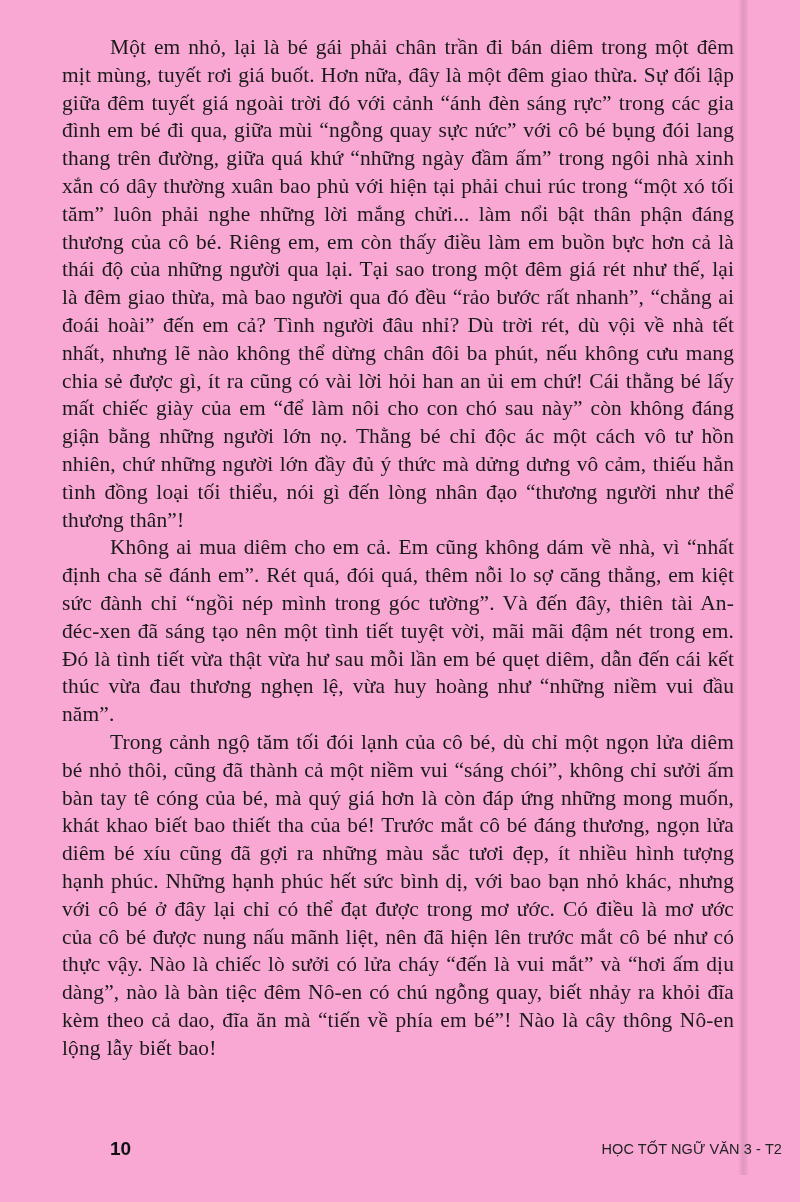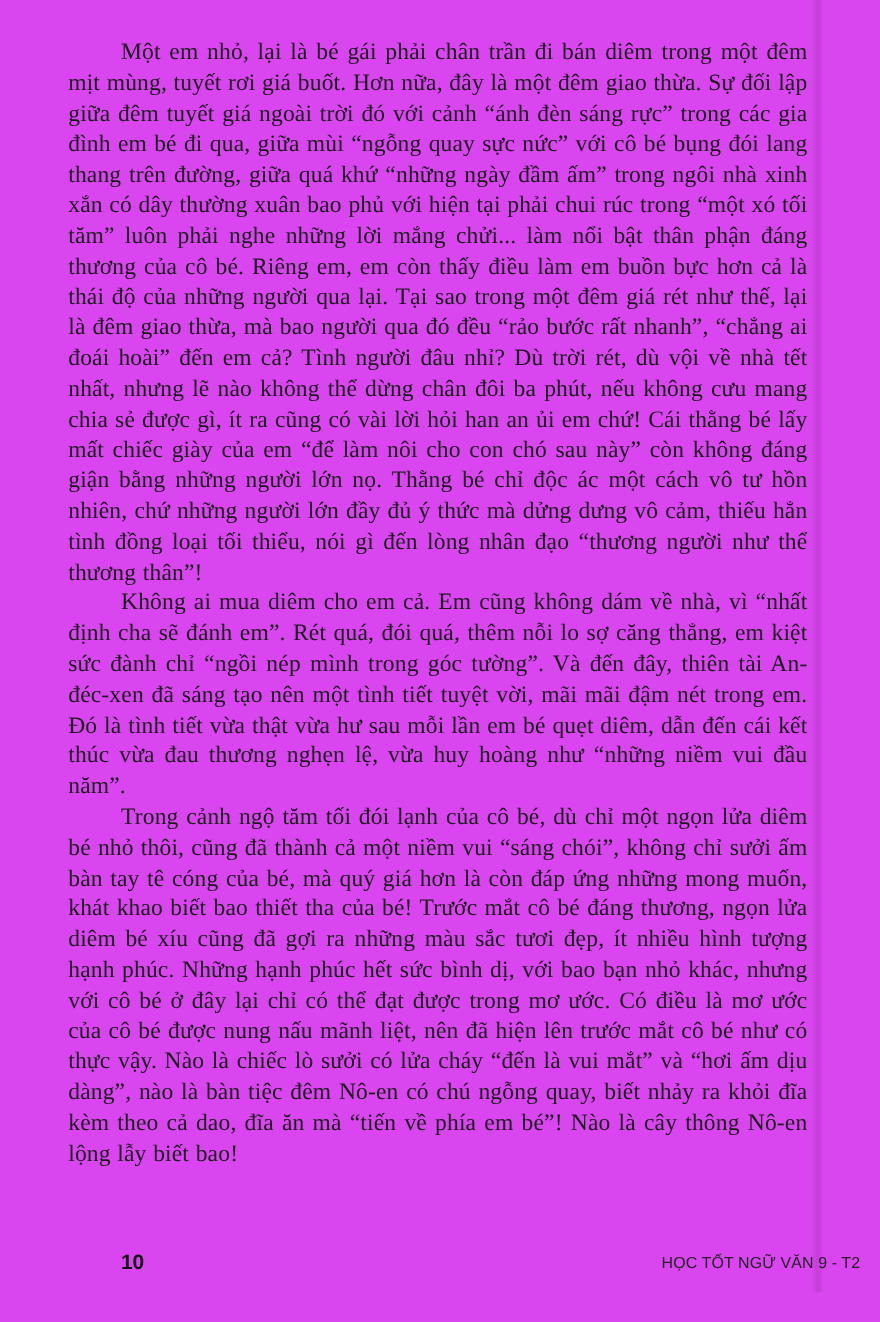--- a/index.html
+++ b/index.html
@@ -12,21 +12,21 @@
     height: 1202px;
     position: relative;
     overflow: hidden;
     font-family: "DejaVu Serif", "Liberation Serif", serif;
     color: #1a1a1a;
   }
   .page {
     position: absolute;
     left: 0; top: 0;
     width: 800px; height: 1202px;
-    background: #d946ef;
+    background: #f9a8d4;
   }
   .edge-shadow {
     position: absolute;
     right: 0; top: 0;
     width: 10px; height: 1175px;
     left: 738px;
     background: linear-gradient(to right, rgba(0,0,0,0.0), rgba(0,0,0,0.10), rgba(0,0,0,0.03));
   }
   .body-text {
     position: absolute;
@@ -77,15 +77,15 @@
   <div class="edge-shadow"></div>
 
   <div class="body-text">
     <p>Một em nhỏ, lại là bé gái phải chân trần đi bán diêm trong một đêm mịt mùng, tuyết rơi giá buốt. Hơn nữa, đây là một đêm giao thừa. Sự đối lập giữa đêm tuyết giá ngoài trời đó với cảnh “ánh đèn sáng rực” trong các gia đình em bé đi qua, giữa mùi “ngỗng quay sực nức” với cô bé bụng đói lang thang trên đường, giữa quá khứ “những ngày đầm ấm” trong ngôi nhà xinh xắn có dây thường xuân bao phủ với hiện tại phải chui rúc trong “một xó tối tăm” luôn phải nghe những lời mắng chửi... làm nổi bật thân phận đáng thương của cô bé. Riêng em, em còn thấy điều làm em buồn bực hơn cả là thái độ của những người qua lại. Tại sao trong một đêm giá rét như thế, lại là đêm giao thừa, mà bao người qua đó đều “rảo bước rất nhanh”, “chẳng ai đoái hoài” đến em cả? Tình người đâu nhỉ? Dù trời rét, dù vội về nhà tết nhất, nhưng lẽ nào không thể dừng chân đôi ba phút, nếu không cưu mang chia sẻ được gì, ít ra cũng có vài lời hỏi han an ủi em chứ! Cái thằng bé lấy mất chiếc giày của em “để làm nôi cho con chó sau này” còn không đáng giận bằng những người lớn nọ. Thằng bé chỉ độc ác một cách vô tư hồn nhiên, chứ những người lớn đầy đủ ý thức mà dửng dưng vô cảm, thiếu hẳn tình đồng loại tối thiểu, nói gì đến lòng nhân đạo “thương người như thể thương thân”!</p>
     <p>Không ai mua diêm cho em cả. Em cũng không dám về nhà, vì “nhất định cha sẽ đánh em”. Rét quá, đói quá, thêm nỗi lo sợ căng thẳng, em kiệt sức đành chỉ “ngồi nép mình trong góc tường”. Và đến đây, thiên tài An-đéc-xen đã sáng tạo nên một tình tiết tuyệt vời, mãi mãi đậm nét trong em. Đó là tình tiết vừa thật vừa hư sau mỗi lần em bé quẹt diêm, dẫn đến cái kết thúc vừa đau thương nghẹn lệ, vừa huy hoàng như “những niềm vui đầu năm”.</p>
     <p>Trong cảnh ngộ tăm tối đói lạnh của cô bé, dù chỉ một ngọn lửa diêm bé nhỏ thôi, cũng đã thành cả một niềm vui “sáng chói”, không chỉ sưởi ấm bàn tay tê cóng của bé, mà quý giá hơn là còn đáp ứng những mong muốn, khát khao biết bao thiết tha của bé! Trước mắt cô bé đáng thương, ngọn lửa diêm bé xíu cũng đã gợi ra những màu sắc tươi đẹp, ít nhiều hình tượng hạnh phúc. Những hạnh phúc hết sức bình dị, với bao bạn nhỏ khác, nhưng với cô bé ở đây lại chỉ có thể đạt được trong mơ ước. Có điều là mơ ước của cô bé được nung nấu mãnh liệt, nên đã hiện lên trước mắt cô bé như có thực vậy. Nào là chiếc lò sưởi có lửa cháy “đến là vui mắt” và “hơi ấm dịu dàng”, nào là bàn tiệc đêm Nô-en có chú ngỗng quay, biết nhảy ra khỏi đĩa kèm theo cả dao, đĩa ăn mà “tiến về phía em bé”! Nào là cây thông Nô-en lộng lẫy biết bao!</p>
   </div>
 
   <div class="footer">
     <span class="page-number">10</span>
-    <span class="running-title">HỌC TỐT NGỮ VĂN 9 - T2</span>
+    <span class="running-title">HỌC TỐT NGỮ VĂN 3 - T2</span>
   </div>
 </div>
 
 </body></html>

